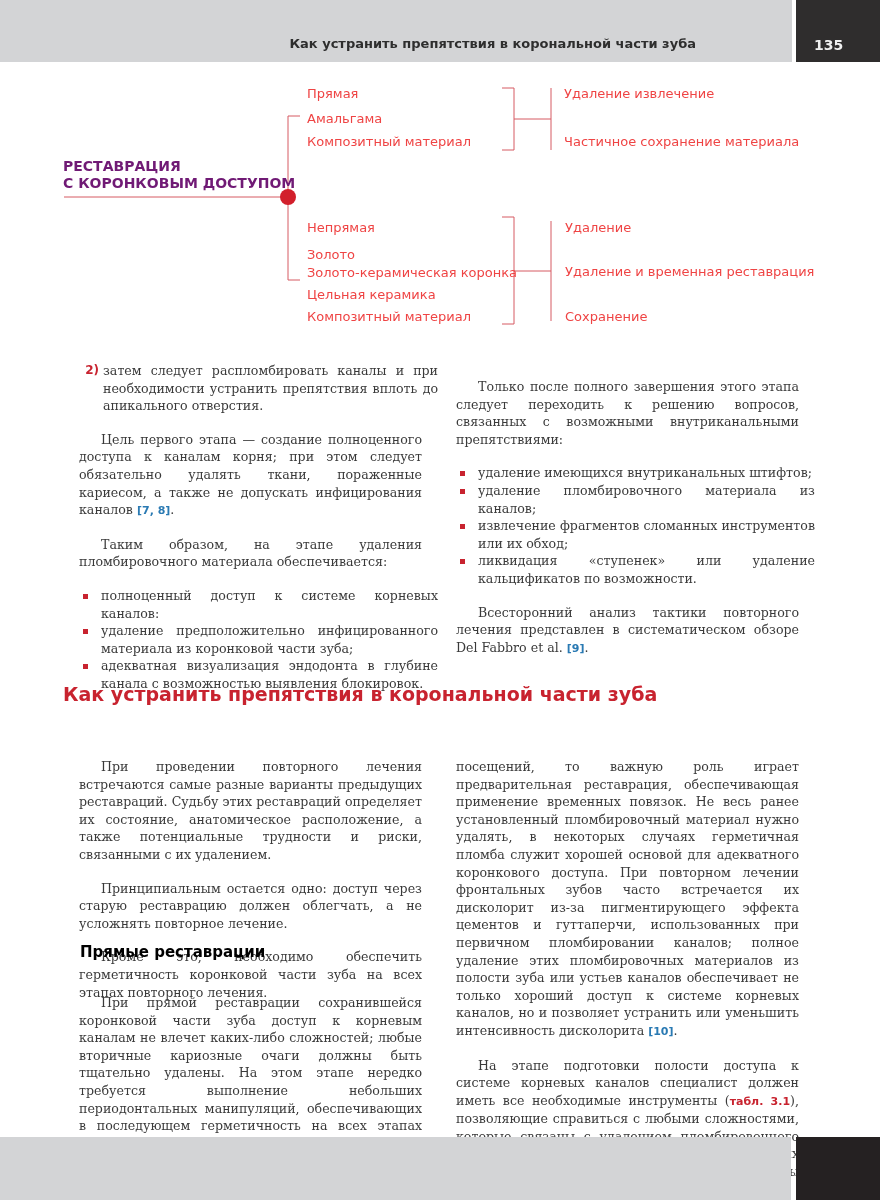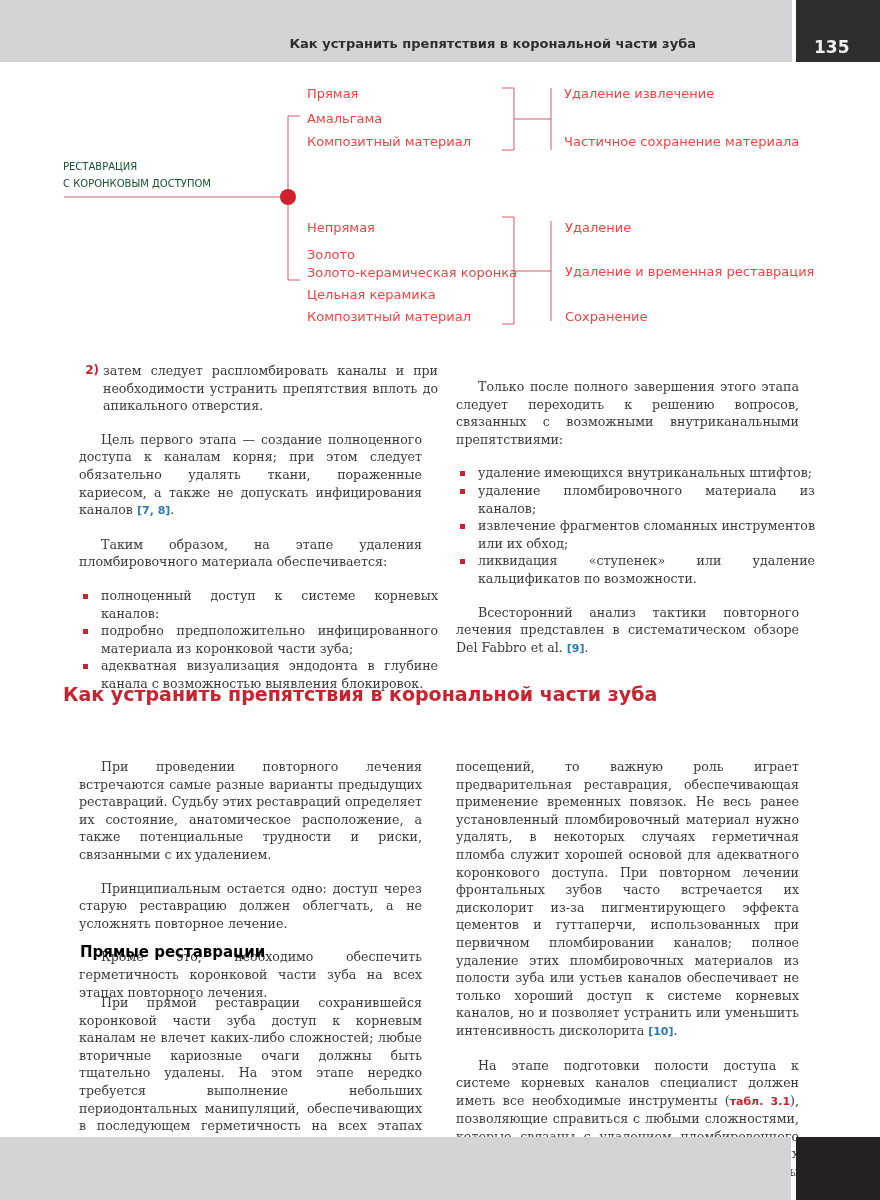--- a/index.html
+++ b/index.html
@@ -3,29 +3,29 @@
 <meta charset="utf-8">
 <style>
   html, body { margin: 0; padding: 0; }
   body { width: 880px; height: 1200px; background: #ffffff; position: relative; overflow: hidden;
          font-family: "DejaVu Serif", serif; color: #3a3a3a; }
   .hdr-bar { position: absolute; left: 0; top: 0; width: 792px; height: 62px; background: #d3d4d6; }
   .hdr-title { position: absolute; right: 96px; top: 36px; font-family: "DejaVu Sans", sans-serif;
                font-weight: bold; font-size: 13px; color: #2e2e2e; }
   .hdr-page { position: absolute; left: 796px; top: 0; width: 84px; height: 62px; background: #2f2d2d; }
   .hdr-page span { position: absolute; left: 18px; top: 37px; font-family: "DejaVu Sans", sans-serif;
-                   font-weight: bold; font-size: 17px; color: #f0f0f0; }
+                   font-weight: bold; font-size: 14px; color: #f0f0f0; }
   .ftr-bar { position: absolute; left: 0; top: 1137px; width: 791px; height: 63px; background: #d3d4d6; }
   .ftr-dark { position: absolute; left: 796px; top: 1137px; width: 84px; height: 63px; background: #252122; }
 
   .diagram { position: absolute; left: 0; top: 70px; width: 880px; height: 270px; }
   .diagram svg { position: absolute; left: 0; top: 0; }
   .dg-text { position: absolute; font-family: "DejaVu Sans", sans-serif; font-size: 13px; color: #ef4444; white-space: nowrap; }
-  .dg-root { position: absolute; left: 63px; top: 88px; font-family: "DejaVu Sans", sans-serif; font-weight: normal;
-             font-size: 10px; color: #14532d; line-height: 17px; }
+  .dg-root { position: absolute; left: 63px; top: 88px; font-family: "DejaVu Sans", sans-serif; font-weight: bold;
+             font-size: 14px; color: #701a75; line-height: 17px; }
 
   .col { position: absolute; width: 375px; font-size: 12.6px; line-height: 17.6px; text-align: justify; }
   .col p { margin: 16px; text-indent: 22px; }
   .col p.noind { text-indent: 0; }
   .num-item { position: relative; padding-left: 40px; }
   .num-item .num { position: absolute; left: 36px; top: 0; transform: translateX(-100%); font-family: "DejaVu Sans", sans-serif;
                    font-weight: bold; color: #c8232f; font-size: 12px; }
   ul.blt { list-style: none; margin: 0; padding: 0; }
   ul.blt li { position: relative; padding-left: 38px; }
   ul.blt li .b { position: absolute; left: 20px; top: 7px; width: 5px; height: 5px; background: #c8232f; }
@@ -82,21 +82,21 @@
 
 <div class="col" style="left:63px;top:362px">
   <div class="num-item">
     <span class="num">2)</span>
     <span>затем следует распломбировать каналы и при необходимости устранить препятствия вплоть до апикального отверстия.</span>
   </div>
   <p><span>Цель первого этапа — создание полноценного доступа к каналам корня; при этом следует обязательно удалять ткани, пораженные кариесом, а также не допускать инфицирования каналов </span><span class="ref">[7, 8]</span><span>.</span></p>
   <p>Таким образом, на этапе удаления пломбировочного материала обеспечивается:</p>
   <ul class="blt">
     <li><span class="b"></span><span>полноценный доступ к системе корневых каналов:</span></li>
-    <li><span class="b"></span><span>подробно предположительно инфицированного материала из коронковой части зуба;</span></li>
+    <li><span class="b"></span><span>удаление предположительно инфицированного материала из коронковой части зуба;</span></li>
     <li><span class="b"></span><span>адекватная визуализация эндодонта в глубине канала с возможностью выявления блокировок.</span></li>
   </ul>
 </div>
 
 <div class="col" style="left:440px;top:362px">
   <p>Только после полного завершения этого этапа следует переходить к решению вопросов, связанных с возможными внутриканальными препятствиями:</p>
   <ul class="blt">
     <li><span class="b"></span><span>удаление имеющихся внутриканальных штифтов;</span></li>
     <li><span class="b"></span><span>удаление пломбировочного материала из каналов;</span></li>
     <li><span class="b"></span><span>извлечение фрагментов сломанных инструментов или их обход;</span></li>

